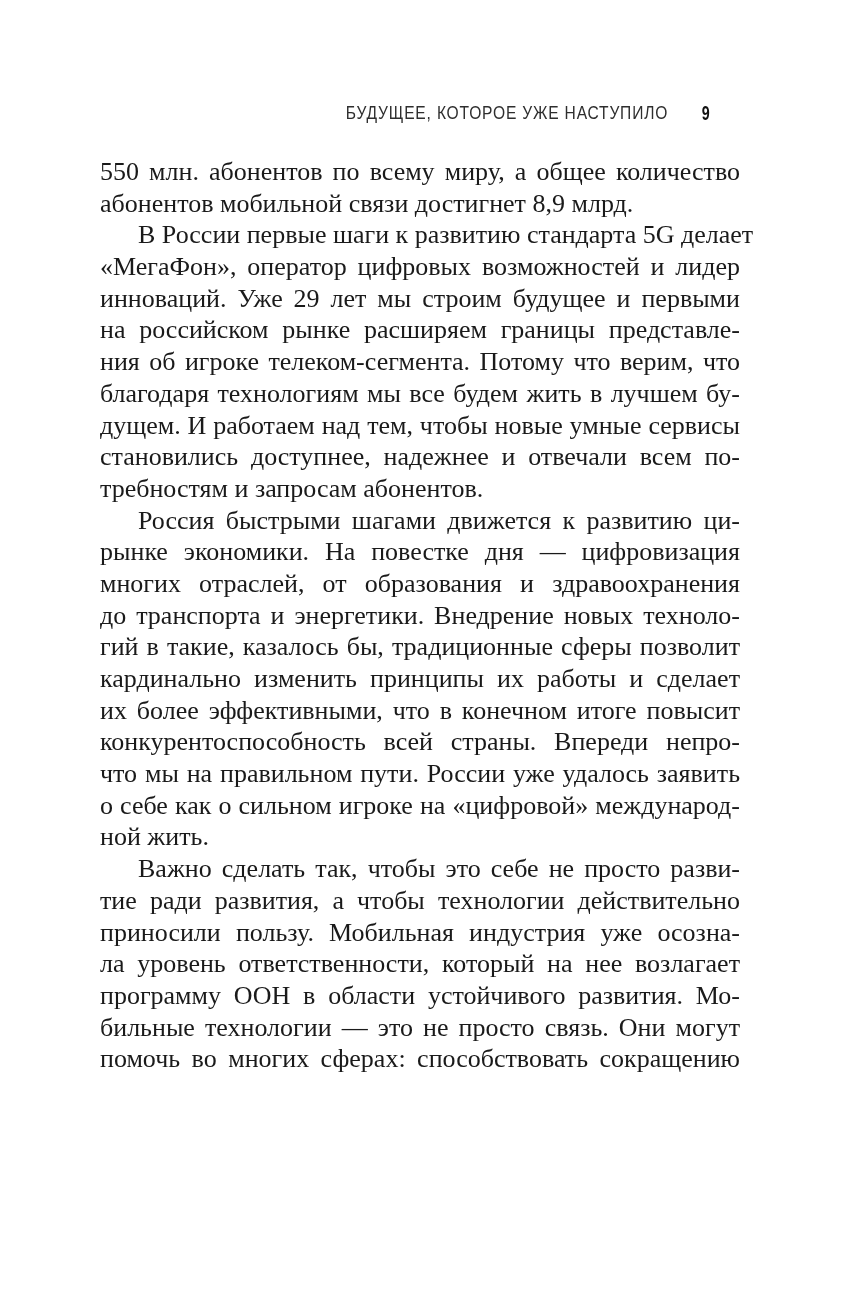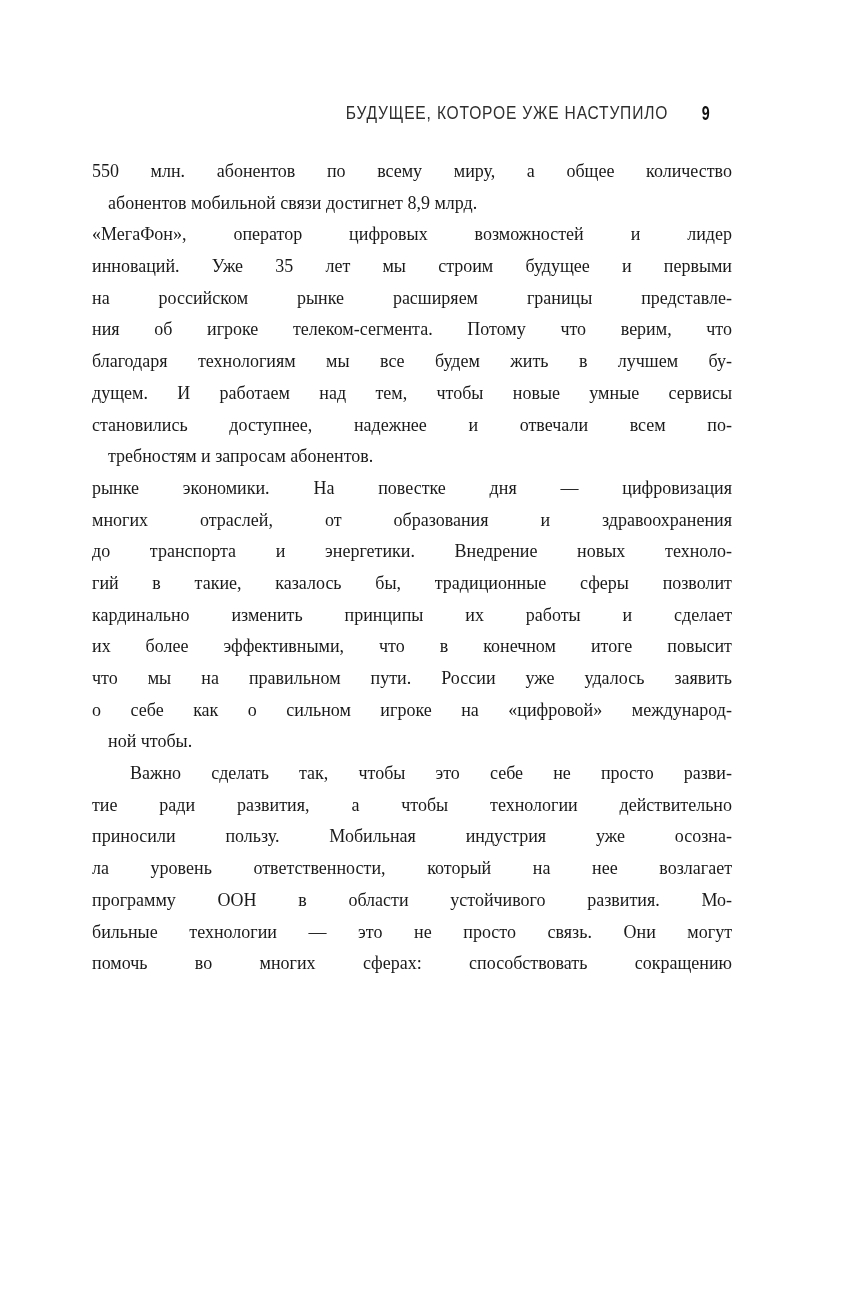--- a/index.html
+++ b/index.html
@@ -41,78 +41,80 @@
     top: 1px;
     font-family: "Liberation Sans", sans-serif;
     font-weight: 700;
     font-size: 21px;
     color: #111111;
     transform: scaleX(0.68);
     transform-origin: 100% 50%;
   }
   .textblock {
     position: absolute;
-    left: 92px;
+    left: 100px;
     top: 156px;
     width: 640px;
     color: #1a1a1a;
-    font-size: 18px;
+    font-size: 26px;
     line-height: 31.7px;
   }
   .paragraph {
     margin: 0;
     padding: 0;
   }
   .line {
     text-align: justify;
     text-align-last: justify;
     white-space: nowrap;
     height: 31.7px;
   }
   .line.flush {
     text-align-last: left;
-    margin-left: 16px;
   }
   .line.indent {
     padding-left: 38px;
   }
 </style>
 </head>
 <body>
 
 <div class="page">
   <div class="page-header">
     <span class="running-title">БУДУЩЕЕ, КОТОРОЕ УЖЕ НАСТУПИЛО</span>
     <span class="page-number">9</span>
   </div>
   <div class="textblock">
       <div class="paragraph">
         <div class="line">550 млн. абонентов по всему миру, а общее количество</div>
         <div class="line flush">абонентов мобильной связи достигнет 8,9 млрд.</div>
       </div>
       <div class="paragraph">
+        <div class="line indent">В России первые шаги к развитию стандарта 5G делает</div>
         <div class="line">«МегаФон», оператор цифровых возможностей и лидер</div>
-        <div class="line">инноваций. Уже 35 лет мы строим будущее и первыми</div>
+        <div class="line">инноваций. Уже 29 лет мы строим будущее и первыми</div>
         <div class="line">на российском рынке расширяем границы представле-</div>
         <div class="line">ния об игроке телеком-сегмента. Потому что верим, что</div>
         <div class="line">благодаря технологиям мы все будем жить в лучшем бу-</div>
         <div class="line">дущем. И работаем над тем, чтобы новые умные сервисы</div>
         <div class="line">становились доступнее, надежнее и отвечали всем по-</div>
         <div class="line flush">требностям и запросам абонентов.</div>
       </div>
       <div class="paragraph">
+        <div class="line indent">Россия быстрыми шагами движется к развитию ци-</div>
         <div class="line">рынке экономики. На повестке дня — цифровизация</div>
         <div class="line">многих отраслей, от образования и здравоохранения</div>
         <div class="line">до транспорта и энергетики. Внедрение новых техноло-</div>
         <div class="line">гий в такие, казалось бы, традиционные сферы позволит</div>
         <div class="line">кардинально изменить принципы их работы и сделает</div>
         <div class="line">их более эффективными, что в конечном итоге повысит</div>
+        <div class="line">конкурентоспособность всей страны. Впереди непро-</div>
         <div class="line">что мы на правильном пути. России уже удалось заявить</div>
         <div class="line">о себе как о сильном игроке на «цифровой» международ-</div>
-        <div class="line flush">ной чтобы.</div>
+        <div class="line flush">ной жить.</div>
       </div>
       <div class="paragraph">
         <div class="line indent">Важно сделать так, чтобы это себе не просто разви-</div>
         <div class="line">тие ради развития, а чтобы технологии действительно</div>
         <div class="line">приносили пользу. Мобильная индустрия уже осозна-</div>
         <div class="line">ла уровень ответственности, который на нее возлагает</div>
         <div class="line">программу ООН в области устойчивого развития. Мо-</div>
         <div class="line">бильные технологии — это не просто связь. Они могут</div>
         <div class="line">помочь во многих сферах: способствовать сокращению</div>
       </div>

